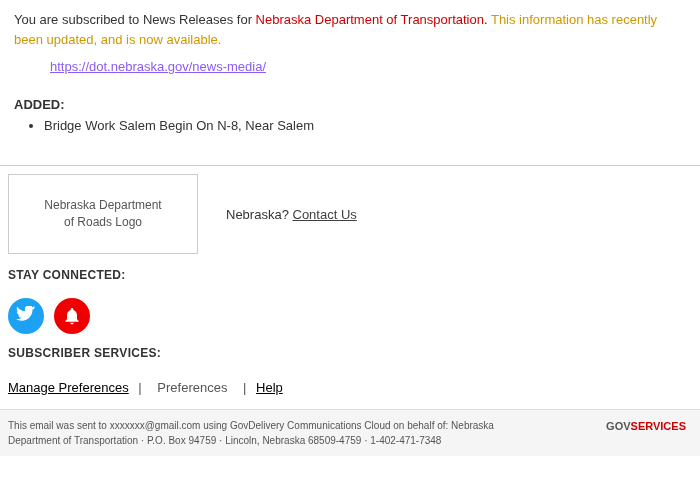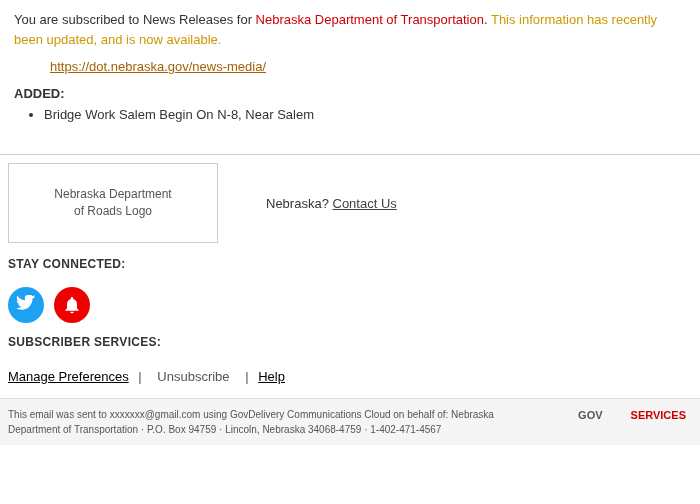--- a/index.html
+++ b/index.html
@@ -21,27 +21,27 @@
     }
     .highlight-org {
       color: #c00;
       font-weight: normal;
     }
     .highlight-update {
       color: #c90;
       font-weight: normal;
     }
     .news-link {
-      color: #a16207;
+      color: #8b5cf6;
       text-decoration: underline;
       font-size: 13px;
       padding-left: 36px;
     }
     .added-label {
-      margin-top: 12px;
+      margin-top: 23px;
       margin-bottom: 6px;
       font-size: 13px;
       font-weight: bold;
     }
     .added-list {
       margin-left: 30px;
       font-size: 13px;
     }
     .added-list li {
       margin-bottom: 4px;
@@ -53,32 +53,32 @@
     }
     .footer-section {
       padding: 8px 14px 0 8px;
     }
     .logo-questions-row {
       display: flex;
       align-items: center;
       margin-bottom: 14px;
     }
     .logo-box {
-      width: 210px;
+      width: 190px;
       min-height: 80px;
       border: 1px solid #ccc;
       display: flex;
       align-items: center;
       justify-content: center;
       font-size: 12px;
       color: #555;
       padding: 17px;
       text-align: center;
       line-height: 1.4;
-      margin-right: 48px;
+      margin-right: 28px;
     }
     .questions-text {
       font-size: 13px;
       color: #333;
     }
     .questions-link {
       color: #404040;
       text-decoration: underline;
     }
     .stay-connected {
@@ -154,21 +154,20 @@
       max-width: 530px;
     }
     .govdelivery-badge {
       display: flex;
       align-items: center;
       font-size: 11px;
       font-weight: bold;
       color: #333;
       white-space: nowrap;
       padding-top: 2px;
-      gap: 28px;
     }
     .govdelivery-badge .gov-text {
       color: #555;
       font-size: 11px;
       font-weight: bold;
     }
     .govdelivery-badge .delivery-text {
       color: #c00;
       font-size: 11px;
       font-weight: bold;
@@ -215,25 +214,25 @@
       <svg viewBox="0 0 24 24">
         <path d="M12 22c1.1 0 2-.9 2-2h-4c0 1.1.9 2 2 2zm6-6V11c0-3.07-1.64-5.64-4.5-6.32V4c0-.83-.67-1.5-1.5-1.5s-1.5.67-1.5 1.5v.68C7.63 5.36 6 7.92 6 11v5l-2 2v1h16v-1l-2-2z"></path>
       </svg>
     </div>
   </div>
 
   <div class="subscriber-services">SUBSCRIBER SERVICES:</div>
   <div class="subscriber-links">
     <a href="#">Manage Preferences</a>
     <span>|</span>
-    <span>Unsubscribe</span>
+    <span>Preferences</span>
     <span>|</span>
     <a href="#">Help</a>
   </div>
 </div>
 
 <div class="email-footer">
-  <p class="email-footer-text">This email was sent to xxxxxxx@gmail.com using GovDelivery Communications Cloud on behalf of: Nebraska Department of Transportation · P.O. Box 94759 · Lincoln, Nebraska 34068-4759 · 1-402-471-4567</p>
+  <p class="email-footer-text">This email was sent to xxxxxxx@gmail.com using GovDelivery Communications Cloud on behalf of: Nebraska Department of Transportation · P.O. Box 94759 · Lincoln, Nebraska 68509-4759 · 1-402-471-7348</p>
   <div class="govdelivery-badge">
     <span class="gov-text">GOV</span>
       <span class="delivery-text">SERVICES</span>
   </div>
 </div>
 
 </body></html>

